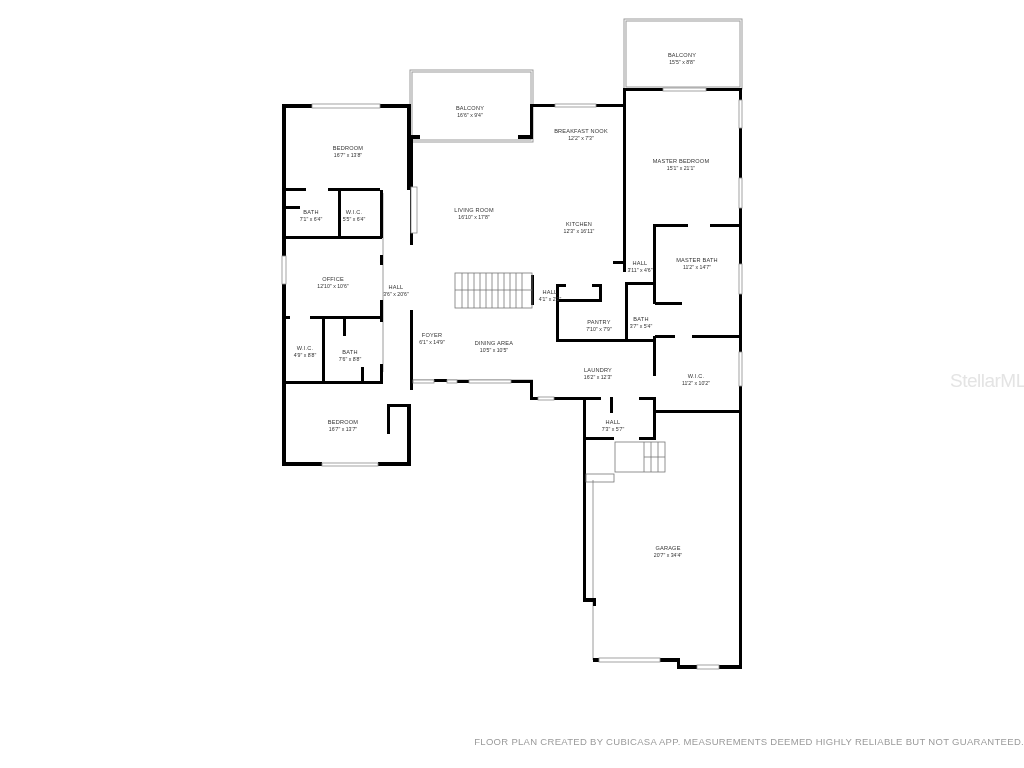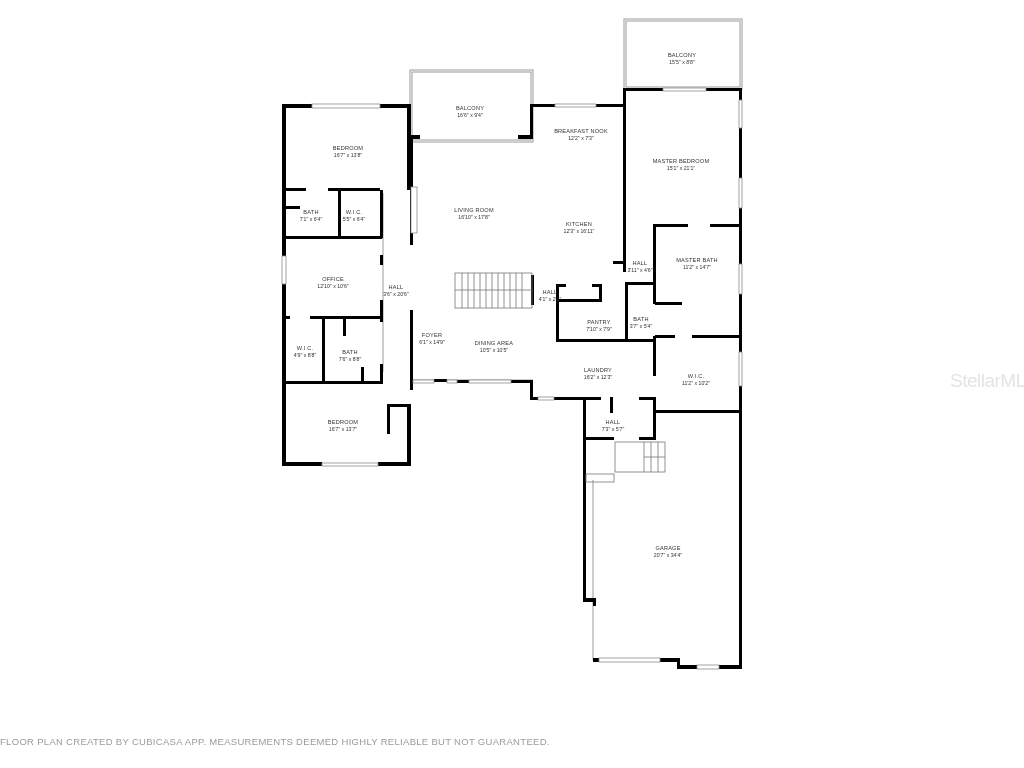--- a/index.html
+++ b/index.html
@@ -5,21 +5,21 @@
   html, body { margin: 0; padding: 0; background: #ffffff; }
   body { width: 1024px; height: 768px; position: relative; overflow: hidden; font-family: "Liberation Sans", sans-serif; }
   #plan { position: absolute; left: 0; top: 0; width: 1024px; height: 768px; }
   .wall { fill: #000; }
   .thin { stroke: #9a9a9a; stroke-width: 1; fill: none; }
   .win { fill: #fff; stroke: #8c8c8c; stroke-width: 0.8; }
   .room-name { font-size: 5.6px; fill: #333; text-anchor: middle; letter-spacing: 0.2px; }
   .room-dim { font-size: 5.2px; fill: #333; text-anchor: middle; }
   .stairs line { stroke: #777; stroke-width: 0.8; }
   .stairs rect { fill: none; stroke: #777; stroke-width: 0.8; }
-  .footer { position: absolute; left: 0; width: 1024px; top: 736px; text-align: left; font-size: 9.5px; color: #9a9a9a; letter-spacing: 0.3px; }
+  .footer { position: absolute; left: 0; width: 1024px; top: 736px; text-align: right; font-size: 9.5px; color: #9a9a9a; letter-spacing: 0.3px; }
   .watermark { position: absolute; left: 950px; top: 370px; font-size: 19px; color: #e4e4e4; font-weight: normal; letter-spacing: -0.5px; }
 </style>
 </head>
 <body>
 
 <svg id="plan" viewBox="0 0 1024 768" xmlns="http://www.w3.org/2000/svg">
 
   <g>
     <rect class="thin" x="410" y="70" width="123" height="72"></rect>
     <rect class="thin" x="412" y="72" width="119" height="68"></rect>

